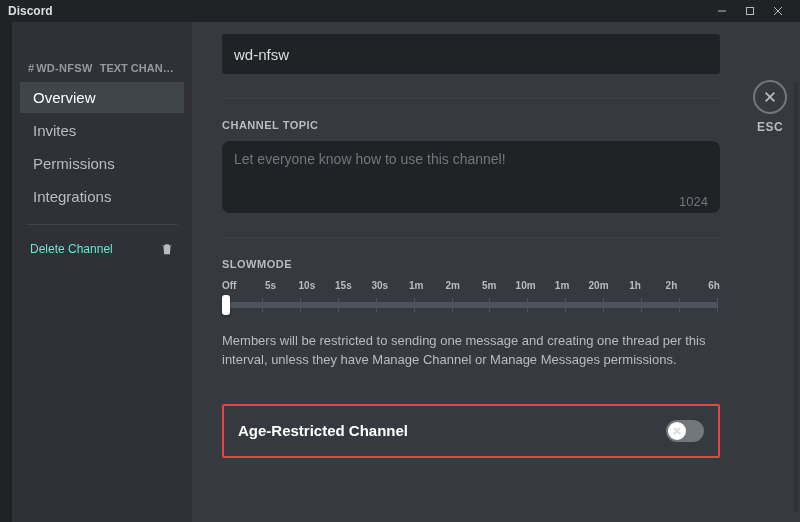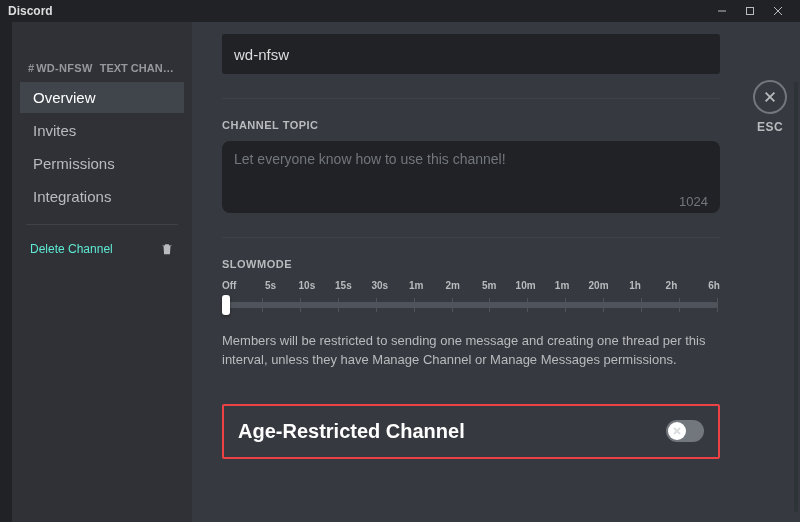--- a/index.html
+++ b/index.html
@@ -228,21 +228,21 @@
     border-radius: 2px;
     padding: 14px 14px;
     position: relative;
   }
   .age-row {
     display: flex;
     align-items: center;
     justify-content: space-between;
   }
   .age-title {
-    font-size: 20px;
+    font-size: 15px;
     font-weight: 600;
     color: #fff;
   }
   .toggle {
     width: 38px; height: 22px;
     background: #72767d;
     border-radius: 11px;
     position: relative;
     cursor: pointer;
   }

